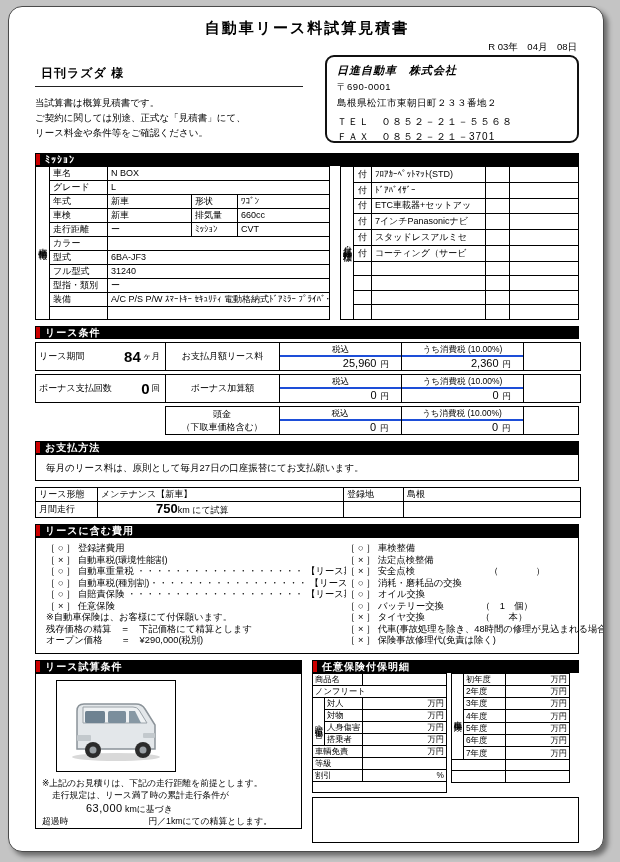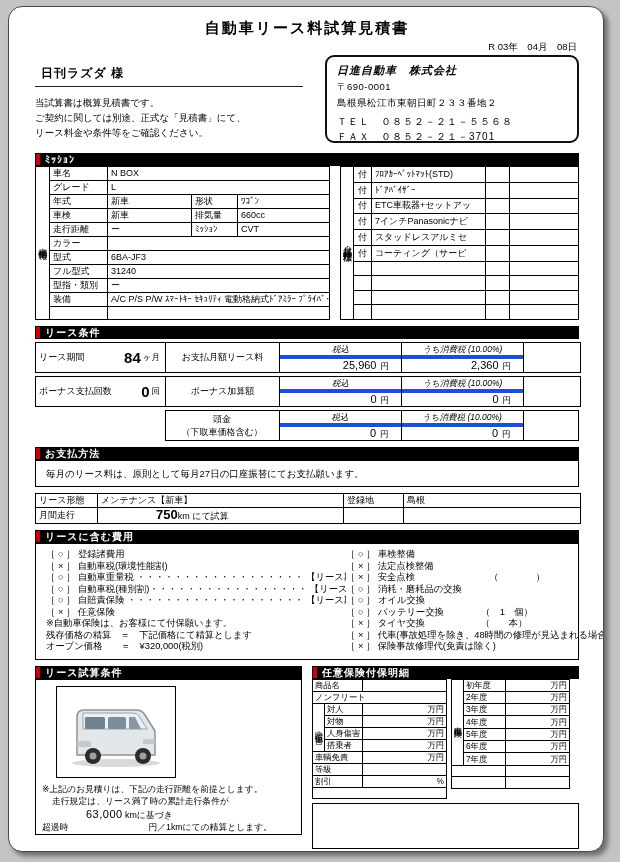--- a/index.html
+++ b/index.html
@@ -54,21 +54,21 @@
   .veh-left{width:296px;}
   .veh-right{width:240px;margin-left:10px;}
 
   .lease-row{margin-top:3px;width:546px;}
   .lease-row td{height:26px;}
   .lt-left{display:flex;align-items:center;}
   .lt-lbl{font-size:9px;}
   .lt-big{font-size:15px;font-weight:bold;margin-left:auto;}
   .lt-unit{font-size:8.5px;margin-left:2px;margin-right:2px;}
   td.money{padding:0;}
-  .m-top{border-bottom:4px solid #1d4ed8;font-size:8.5px;text-align:center;height:12px;line-height:12px;font-style:italic;}
+  .m-top{border-bottom:2px solid #1d4ed8;font-size:8.5px;text-align:center;height:12px;line-height:12px;}
   .m-val{text-align:right;font-size:11px;height:13px;line-height:13px;padding-right:12px;}
   .m-yen{font-size:8.5px;margin-left:4px;}
   .pay-ctr{text-align:center;font-size:9px;}
   .two-line{line-height:12px;text-align:center;font-size:8.5px;white-space:normal;}
   .lease3{display:flex;}
   .lease3 .spacer{width:130px;}
 
   .text-box{border:1.5px solid #000;padding:5px 10px;font-size:9.5px;line-height:15px;}
 
   .rental-big{font-size:13px;font-weight:bold;}
@@ -399,21 +399,21 @@
     <div class="inc-box">
       <div class="inc-col l">
         <div>［ ○ ］ 登録諸費用</div>
         <div>［ × ］ 自動車税(環境性能割)</div>
         <div>［ ○ ］ 自動車重量税 ・・・・・・・・・・・・・・・・・・ 【リース期間中】</div>
         <div>［ ○ ］ 自動車税(種別割)・・・・・・・・・・・・・・・・・ 【リース期間中】</div>
         <div>［ ○ ］ 自賠責保険 ・・・・・・・・・・・・・・・・・・・ 【リース期間中】</div>
         <div>［ × ］ 任意保険</div>
         <div>※自動車保険は、お客様にて付保願います。</div>
         <div>残存価格の精算　＝　下記価格にて精算とします</div>
-        <div>オープン価格　　＝　¥320,000(税別)</div>
+        <div>オープン価格　　＝　¥290,000(税別)</div>
       </div>
       <div class="inc-col r">
         <div>［ ○ ］ 車検整備</div>
         <div>［ × ］ 法定点検整備</div>
         <div>［ × ］ 安全点検　　　　　　　　（　　　　）</div>
         <div>［ ○ ］ 消耗・磨耗品の交換</div>
         <div>［ ○ ］ オイル交換</div>
         <div>［ ○ ］ バッテリー交換　　　　（　1　個）</div>
         <div>［ × ］ タイヤ交換　　　　　　（　　本）</div>
         <div>［ × ］ 代車(事故処理を除き、48時間の修理が見込まれる場合)</div>

